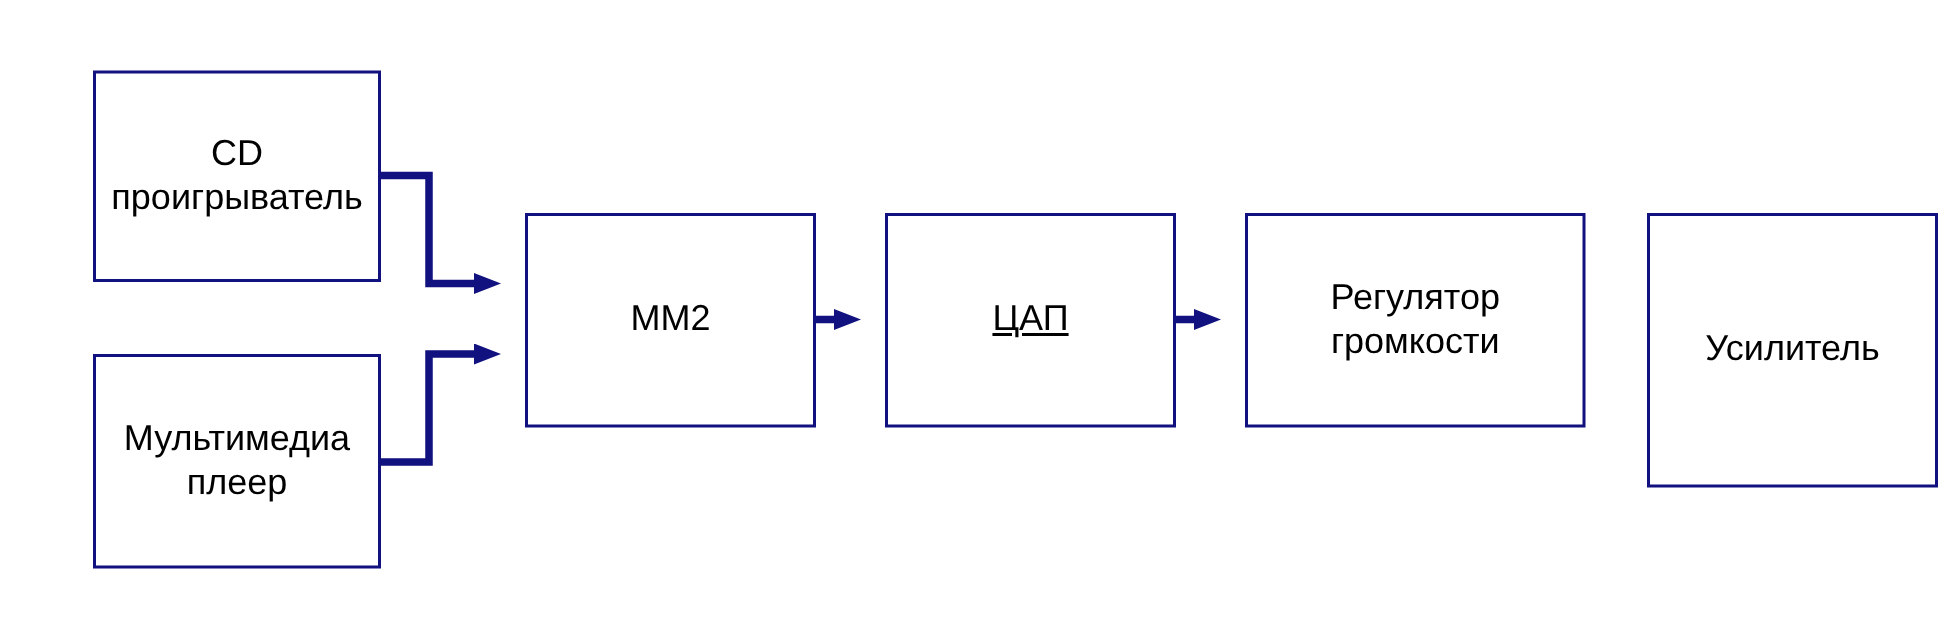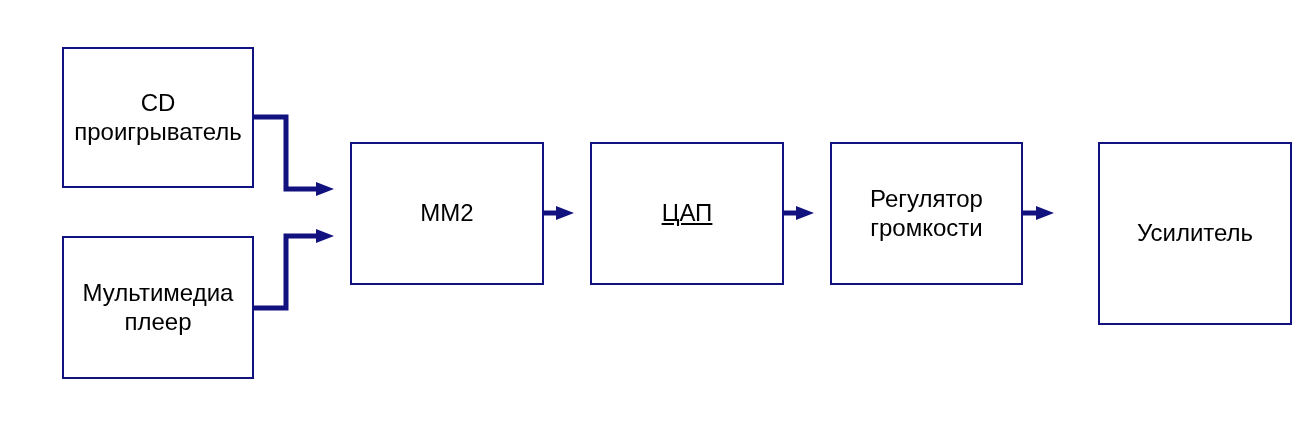--- a/index.html
+++ b/index.html
@@ -28,21 +28,21 @@
     color:var(--text);
     font-size:24px;
     line-height:1.2;
     padding:0 3px;
     margin-left:16px;
   }
   .node-cd        {left:46px;  top:47px;  width:192px; height:141px;}
   .node-multimedia{left:46px;  top:236px; width:192px; height:143px;}
   .node-mm2       {left:334px; top:142px; width:194px; height:143px;}
   .node-dac       {left:574px; top:142px; width:194px; height:143px;text-decoration:underline;}
-  .node-volume    {left:814px; top:142px; width:193px; height:143px;}
+  .node-volume    {left:814px; top:142px; width:227px; height:143px;}
   .node-amp       {left:1082px;top:142px; width:194px; height:183px;}
   svg.wires{
     position:absolute;
     left:0;top:0;
     width:1301px;height:425px;
     pointer-events:none;
   }
   svg.wires polyline{
     fill:none;
     stroke:var(--line);

